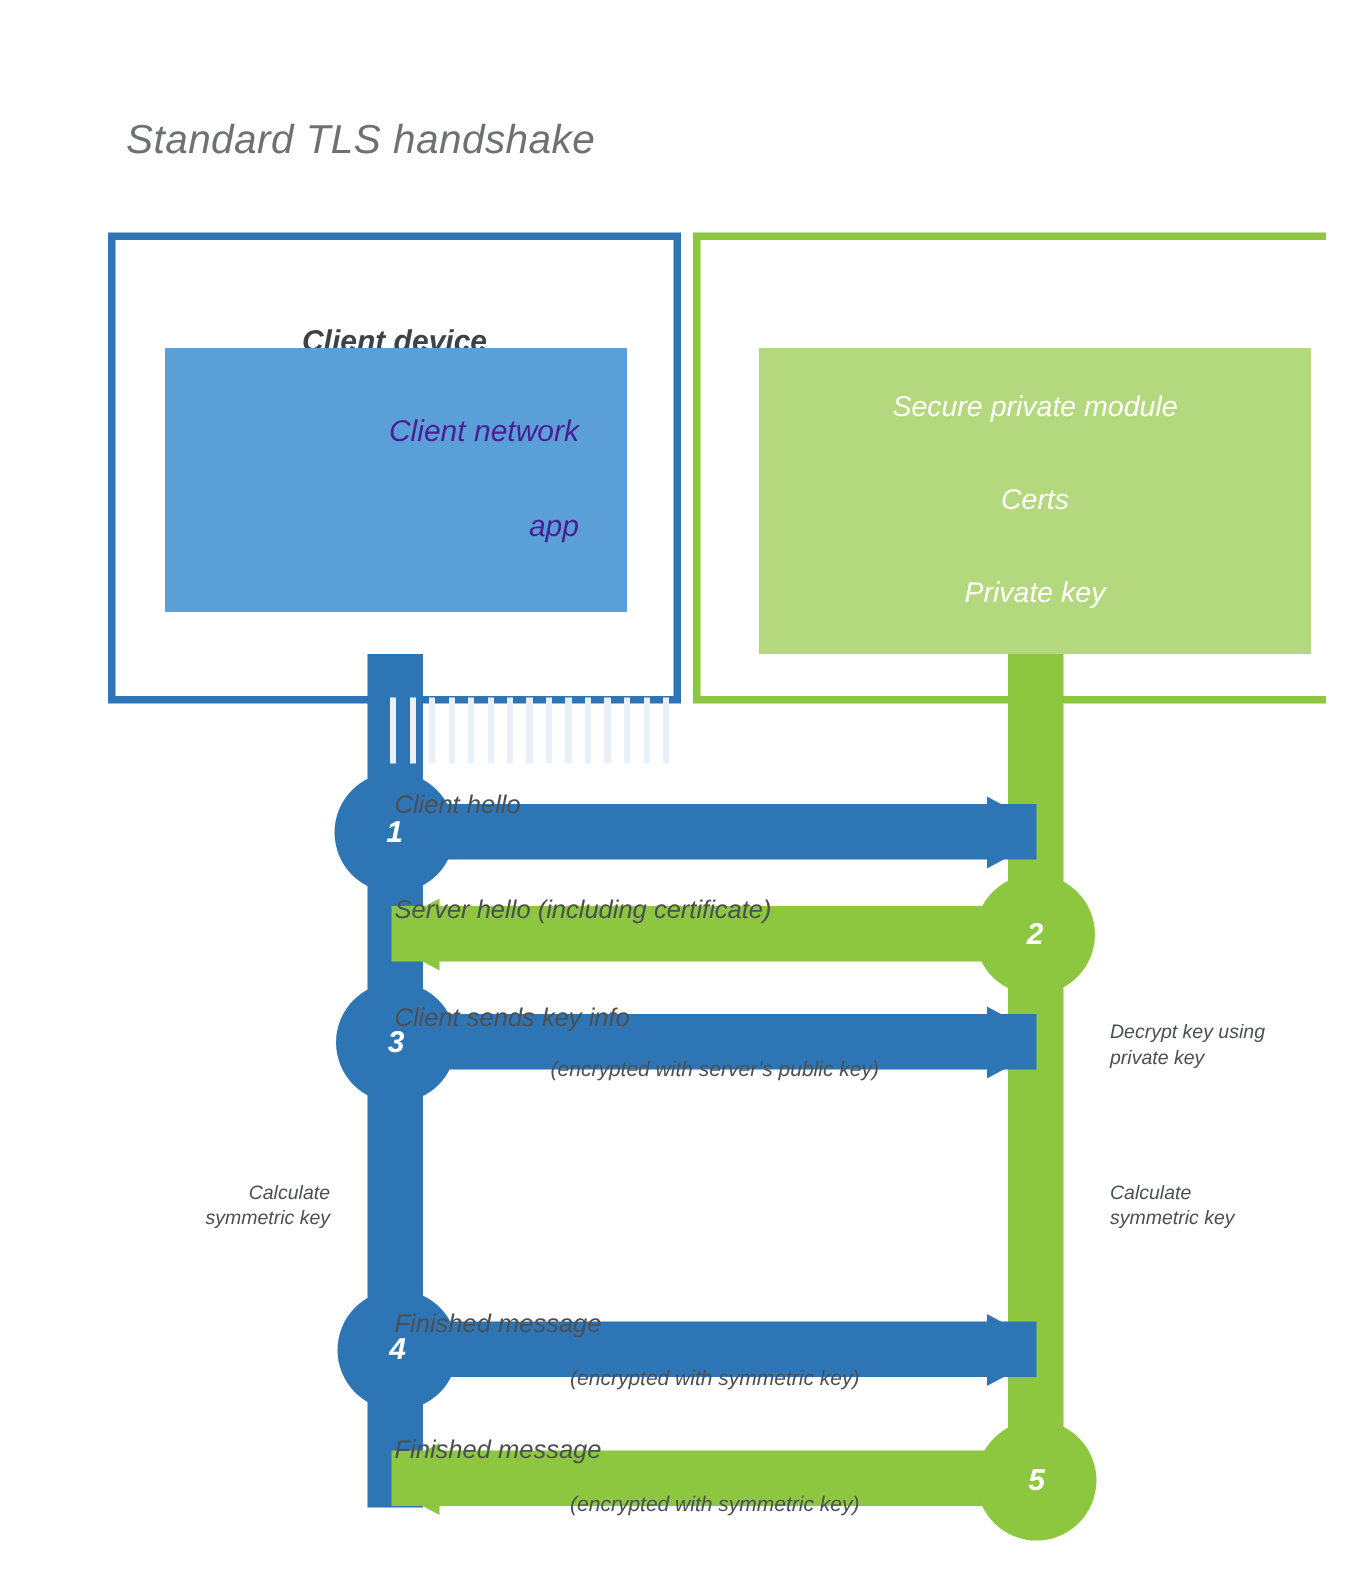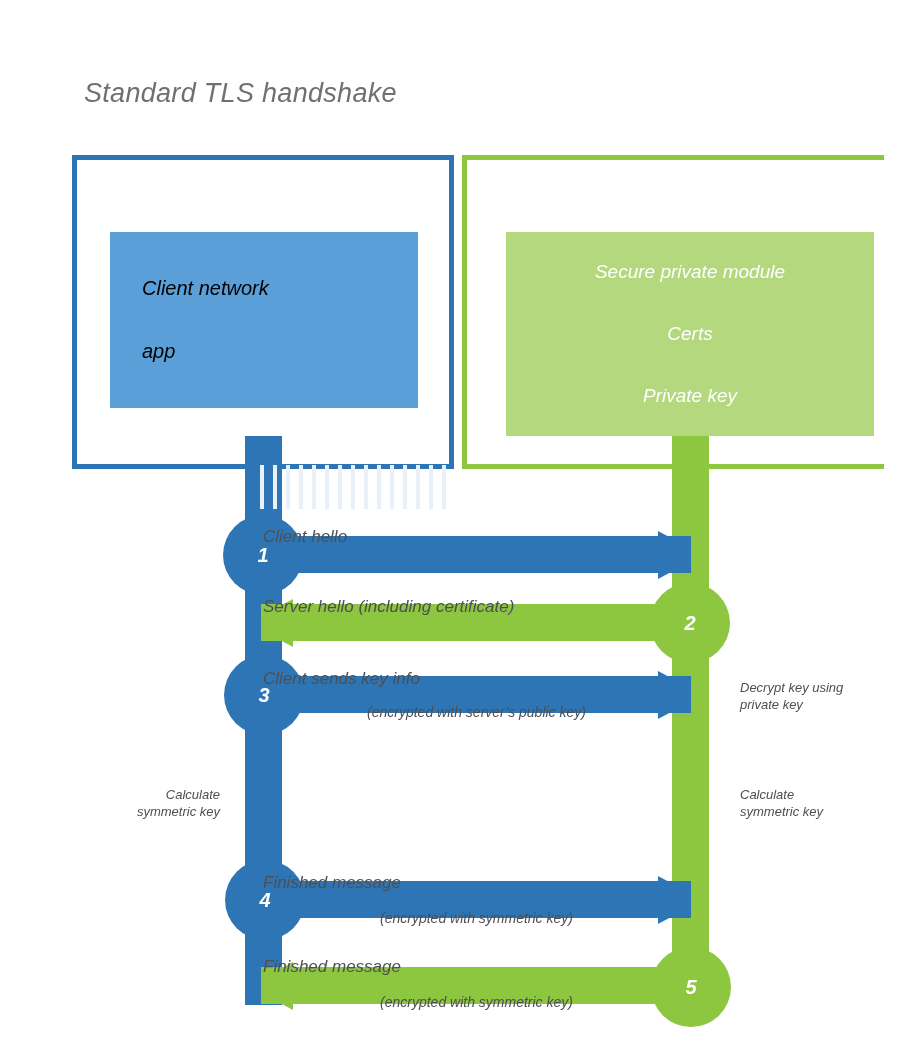--- a/index.html
+++ b/index.html
@@ -10,22 +10,22 @@
   .title { position:absolute; left:36px; top:30px; font-size:27px; font-weight:300;
            letter-spacing:0.3px; color:#6e7073; }
 
   
   .actor-box { position:absolute; top:123px; height:272px; background:#ffffff; }
   .client-box  { left:40px;  width:340px; border:5px solid #2e75b6; }
   .server-box  { left:430px; width:415px; border:5px solid #8dc63f; }
   .box-header { text-align:center; margin-top:25px; font-size:20px; font-weight:700; color:#3f4143; }
 
   .client-app { position:absolute; left:33px; top:72px; width:276px; height:144px;
-                background:#5b9fd8; color:#000000; font-size:20px;
-                display:flex; flex-direction:column; align-items:flex-start; justify-content:center;
+                background:#5b9fd8; color:#4c1d95; font-size:20px;
+                display:flex; flex-direction:column; align-items:flex-end; justify-content:center;
                 line-height:1.55; text-align:center; }
 
   .server-bar { position:absolute; left:39px; width:336px; height:48px; background:#b3d87d;
                 color:#ffffff; font-size:19px; text-align:center; line-height:48px; }
   .bar-1 { top:72px; } .bar-2 { top:134px; } .bar-3 { top:196px; }
 
   
   .lifeline { position:absolute; width:5px; }
   .lifeline-client { left:213px; top:404px; height:537px; background:#2e75b6; }
   .lifeline-server { left:640px; top:404px; height:536px; background:#8dc63f; }
@@ -83,20 +83,21 @@
   .note-calc-right { left:676px; top:739px; width:132px; text-align:left; }
 </style>
 </head>
 <body>
 
 <div class="canvas">
 
   <div class="title">Standard TLS handshake</div>
 
   <div class="actor-box client-box">
+    <div class="box-header">Client device</div>
     <div class="client-app">
       <span>Client network</span>
       <span>app</span>
     </div>
   </div>
 
   <div class="actor-box server-box">
     <div class="server-bar bar-1">Secure private module</div>
     <div class="server-bar bar-2">Certs</div>
     <div class="server-bar bar-3">Private key</div>

